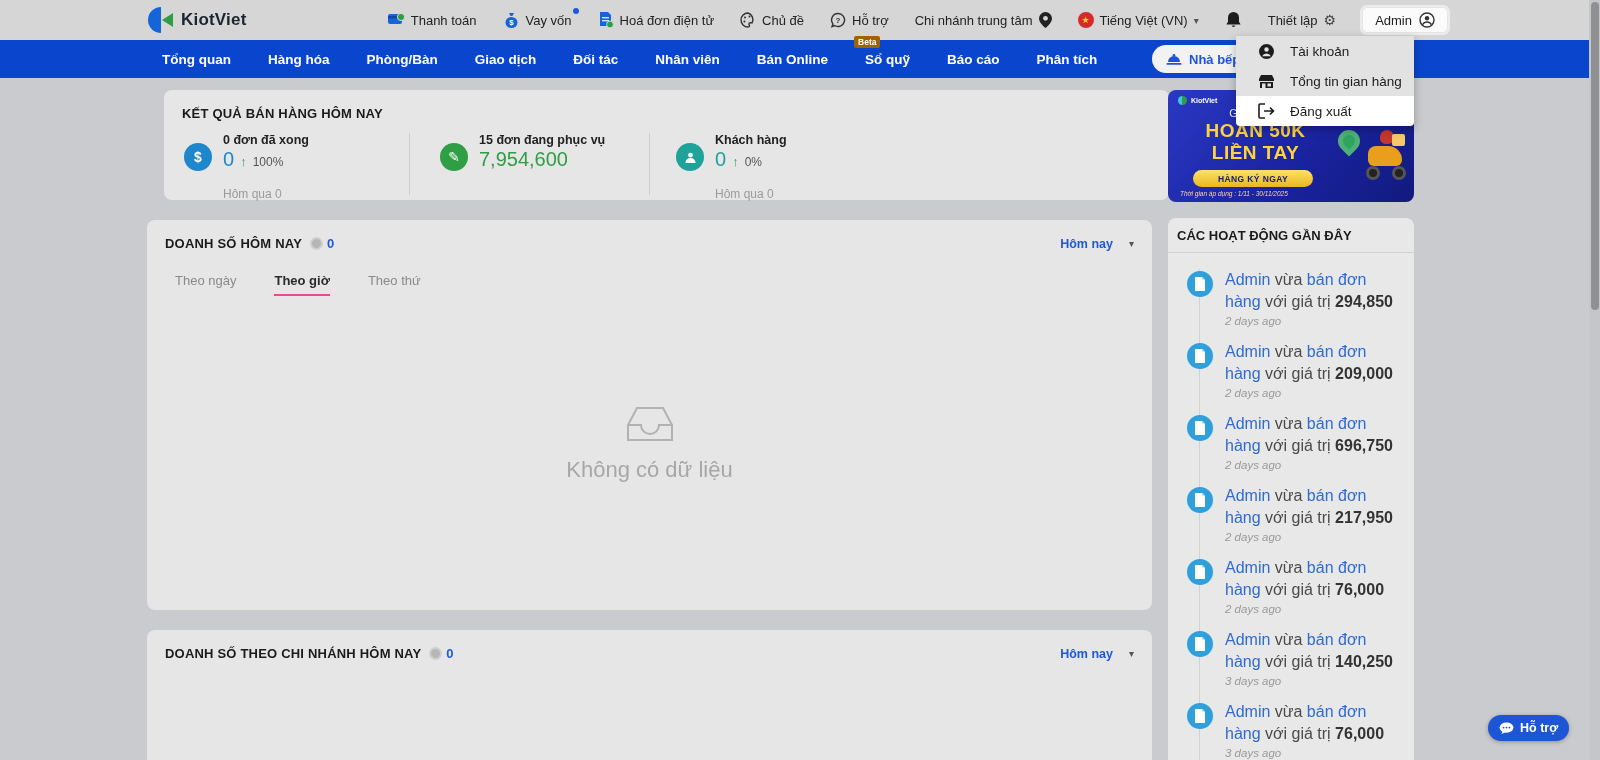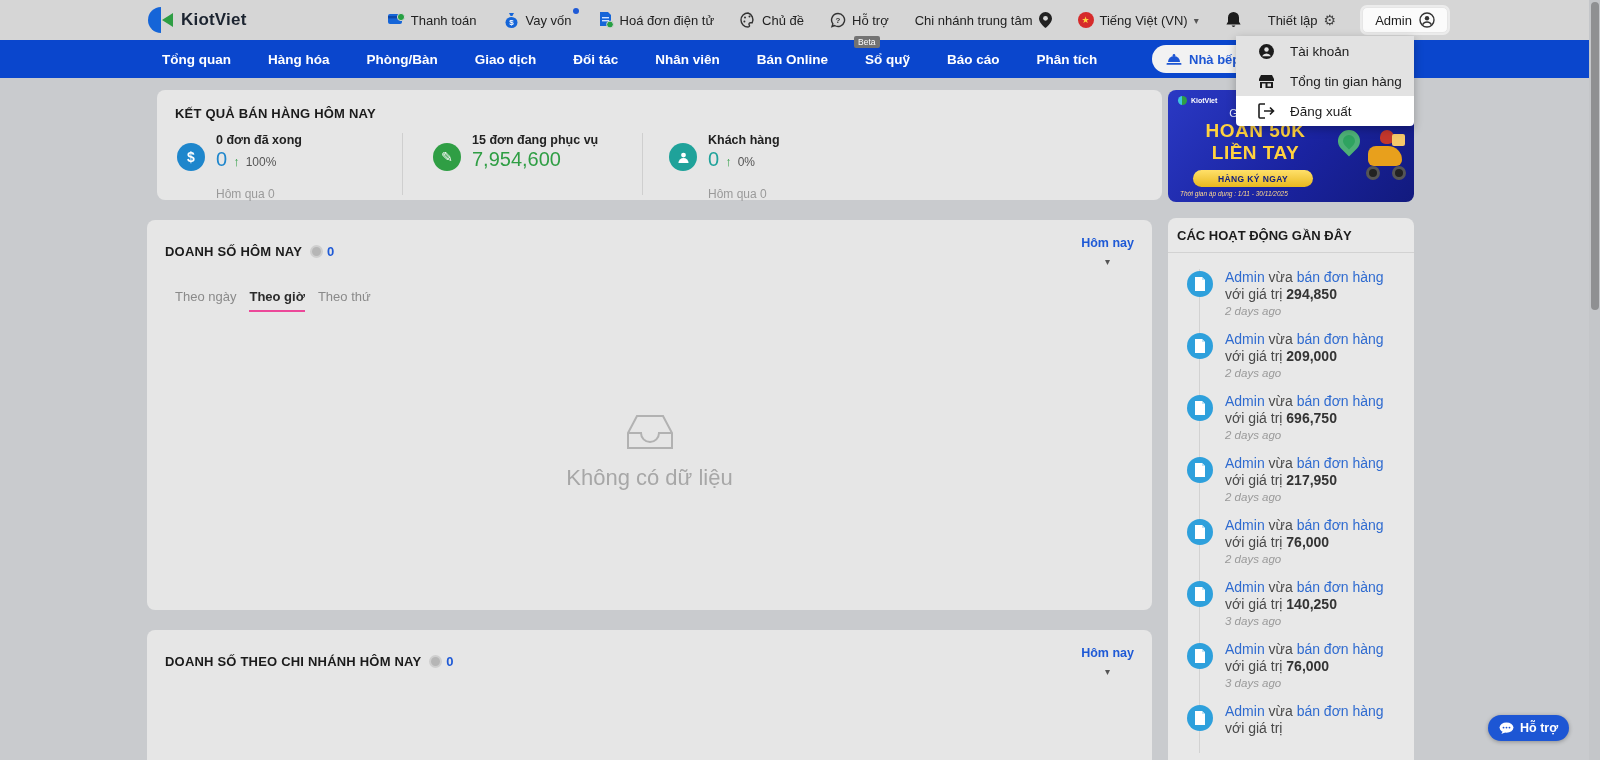--- a/index.html
+++ b/index.html
@@ -10,21 +10,21 @@
   
   .topbar { position:absolute; top:0; left:0; width:1600px; height:40px; background:#d6d6d6; display:flex; align-items:center; z-index:20; }
   .brand { display:flex; align-items:center; gap:7px; margin-left:148px; }
   .logo-mark { position:relative; width:26px; height:26px; }
   .logo-blue { position:absolute; left:0; top:0; width:13px; height:26px; background:#1565d8; border-radius:13px 0 0 13px; }
   .logo-green { position:absolute; left:14px; top:6px; width:0; height:0; border-top:7px solid transparent; border-bottom:7px solid transparent; border-right:11px solid #2e9e44; }
   .brand-name { font-size:17px; font-weight:bold; color:#1c2430; letter-spacing:.2px; }
   .top-links { display:flex; align-items:center; gap:26px; margin-left:auto; margin-right:152px; }
   .top-link { position:relative; display:flex; align-items:center; gap:6px; font-size:13px; color:#222; cursor:pointer; white-space:nowrap; }
   .top-link svg { display:block; }
-  .beta-badge { position:absolute; left:24px; top:24px; background:#737373; color:#fff; font-size:8.5px; font-weight:normal; padding:1px 4px; border-radius:2px; }
+  .beta-badge { position:absolute; left:24px; top:24px; background:#a16207; color:#fff; font-size:8.5px; font-weight:bold; padding:1px 4px; border-radius:2px; }
   .notif-dot { position:absolute; right:-7px; top:-4px; width:6px; height:6px; border-radius:50%; background:#1f5ad6; }
   .flag { width:16px; height:16px; border-radius:50%; background:#d62b2b; display:flex; align-items:center; justify-content:center; color:#ffd23f; font-size:9px; }
   .caret { font-size:10px; color:#555; }
   .gear { font-size:14px; color:#444; }
   .admin-box { display:flex; align-items:center; gap:7px; background:#fbfbfb; border:1px solid #e6e6e6; border-radius:5px; padding:4px 12px; box-shadow:0 0 0 2px rgba(255,255,255,.55); font-size:13px; color:#222; cursor:pointer; }
 
   
   .navbar { position:absolute; top:40px; left:0; width:1600px; height:38px; background:#0a46cd; display:flex; align-items:center; gap:37px; padding-left:162px; z-index:10; }
   .nav-item { color:#fff; font-size:13.5px; font-weight:700; cursor:pointer; white-space:nowrap; }
   .kitchen-btn { position:absolute; left:1152px; top:5px; height:28px; padding:0 14px; background:#f2f2f2; border-radius:14px; display:flex; align-items:center; gap:7px; color:#1d56d4; font-size:13px; font-weight:bold; cursor:pointer; }
@@ -35,39 +35,39 @@
   .user-menu-item.last { background:#ffffff; }
   .user-menu-item svg { display:block; }
 
   
   .card { position:absolute; background:#e6e6e6; border-radius:8px; }
   .card-title-row { display:flex; align-items:center; padding:16px 18px 0 18px; }
   .card-title { font-size:13px; font-weight:bold; color:#1b1b1b; letter-spacing:.2px; }
   .counter-wrap { display:flex; align-items:center; gap:4px; margin-left:8px; }
   .counter-ic { width:13px; height:13px; border-radius:50%; background:#b6b6b6; border:2px solid #cfcfcf; }
   .counter-num { font-size:13px; font-weight:bold; color:#1f5ad6; }
-  .filter { margin-left:auto; display:flex; align-items:center; gap:6px; cursor:pointer;flex-direction:column; }
+  .filter { margin-left:auto; display:flex; align-items:center; gap:16px; cursor:pointer; }
   .filter-label { color:#1f5ad6; font-size:12.5px; font-weight:bold; }
 
-  .card-sales { left:157px; top:90px; width:1005px; height:110px; }
+  .card-sales { left:164px; top:90px; width:1005px; height:110px; }
   .stats-row { display:flex; margin-top:12px; height:62px; }
   .stat { display:flex; gap:11px; padding-left:20px; }
   .stat-1 { width:246px; border-right:1px solid #cfcfcf; }
   .stat-2 { width:240px; border-right:1px solid #cfcfcf; padding-left:30px; }
   .stat-3 { padding-left:26px; }
   .stat-ic { width:28px; height:28px; border-radius:50%; display:flex; align-items:center; justify-content:center; color:#fff; font-size:14px; font-weight:bold; margin-top:10px; flex:0 0 28px; }
   .stat-label { font-size:12.5px; font-weight:bold; color:#222; }
   .stat-valrow { display:flex; align-items:baseline; gap:6px; margin-top:1px; }
   .stat-value { font-size:20px; }
   .stat-up { color:#2f9e44; font-size:13px; font-weight:bold; }
   .stat-pct { color:#555; font-size:12px; }
   .stat-sub { color:#9a9a9a; font-size:12px; margin-top:16px; }
 
   .card-revenue { left:147px; top:220px; width:1005px; height:390px; display:flex; flex-direction:column; }
-  .tabs { display:flex; gap:13px; padding:22px 0 0 28px; }
+  .tabs { display:flex; gap:38px; padding:22px 0 0 28px; }
   .tab { font-size:13px; color:#8a8a8a; padding-bottom:6px; cursor:pointer; }
   .tab.active { color:#2b2b2b; font-weight:bold; border-bottom:2px solid #ec4899; }
   .empty-area { flex:1; display:flex; flex-direction:column; align-items:center; justify-content:center; gap:12px; padding-bottom:18px; }
   .empty-text { font-size:22px; color:#a7a7a7; }
 
   .card-branch { left:147px; top:630px; width:1005px; height:170px; }
 
   
   .banner { position:absolute; left:1168px; top:90px; width:246px; height:112px; border-radius:8px; overflow:hidden; background:linear-gradient(130deg,#2a39c4 0%,#1a23a0 55%,#121a7e 100%); z-index:5; }
   .banner-brand { position:absolute; left:10px; top:6px; display:flex; align-items:center; gap:4px; color:#fff; font-size:7px; font-weight:bold; }
@@ -84,21 +84,21 @@
   .scooter .box { position:absolute; left:28px; top:6px; width:13px; height:12px; background:#f5c86a; border-radius:2px; }
   .scooter .w1 { position:absolute; left:2px; top:38px; width:14px; height:14px; background:#222; border-radius:50%; border:3px solid #555; }
   .scooter .w2 { position:absolute; left:28px; top:38px; width:14px; height:14px; background:#222; border-radius:50%; border:3px solid #555; }
 
   .activity-panel { position:absolute; left:1168px; top:218px; width:246px; height:560px; background:#e8e8e8; border-radius:8px 8px 0 0; }
   .activity-head { height:35px; display:flex; align-items:center; padding-left:9px; font-size:13px; font-weight:bold; color:#1b1b1b; border-bottom:1px solid #d2d2d2; }
   .activity-list { position:relative; padding-top:16px; }
   .timeline { position:absolute; left:31px; top:16px; bottom:0; width:1px; background:#d2d2d2; }
   .activity-item { position:relative; display:flex; gap:12px; padding:0 10px 14px 19px; }
   .act-ic { position:relative; z-index:2; width:26px; height:26px; border-radius:50%; background:#2ea0dc; flex:0 0 26px; display:flex; align-items:center; justify-content:center; margin-top:2px; }
-  .act-text { font-size:14px; line-height:17px; color:#4a4a4a; width:178px; }
+  .act-text { font-size:16px; line-height:22px; color:#4a4a4a; width:178px; }
   .act-link { color:#2f6bd0; cursor:pointer; }
   .act-val { color:#333; font-weight:bold; }
   .act-time { font-size:11.5px; font-style:italic; color:#9a9a9a; margin-top:2px; }
 
   
   .scrollbar { position:absolute; right:0; top:0; width:11px; height:760px; background:#c4c6c9; z-index:70; }
   .scroll-thumb { position:absolute; right:1px; top:2px; width:8px; height:308px; border-radius:4px; background:#8f9092; }
   .support-btn { position:absolute; left:1488px; top:715px; height:26px; padding:0 11px; border-radius:13px; background:#1d56d4; color:#fff; font-size:12.5px; font-weight:bold; display:flex; align-items:center; gap:6px; z-index:80; cursor:pointer; box-shadow:0 1px 4px rgba(0,0,0,.3); }
 </style>
 </head>

